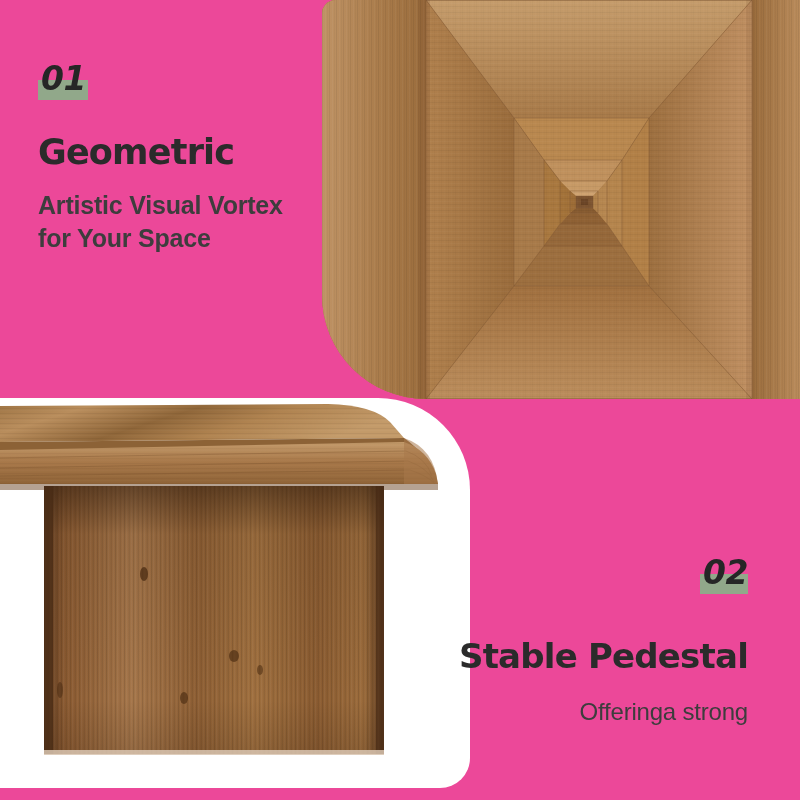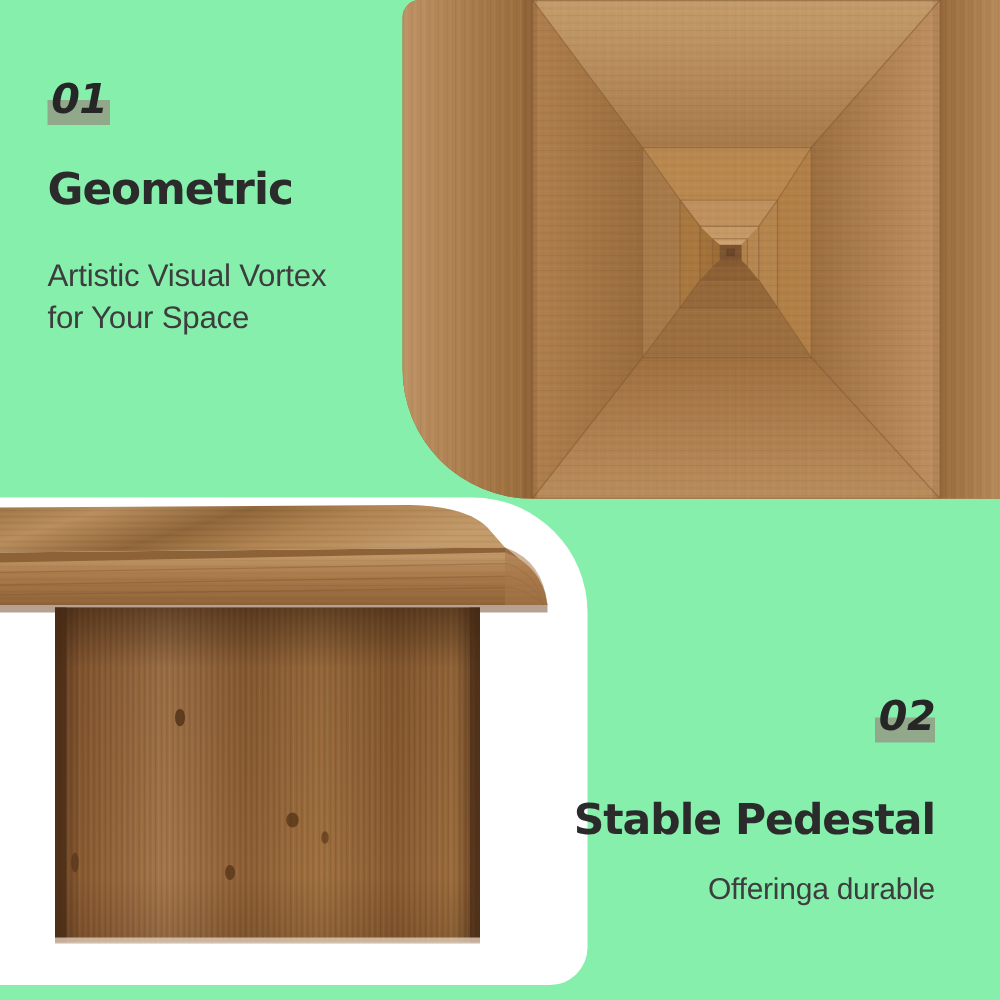--- a/index.html
+++ b/index.html
@@ -12,21 +12,21 @@
     background: #f4f4f3;
     font-family: "Liberation Sans", sans-serif;
     overflow: hidden;
     position: relative;
   }
   .page {
     position: absolute;
     inset: 0;
     width: 800px;
     height: 800px;
-    background: #86efac;
+    background: #ec4899;
   }
 
   
   .feature-01-text {
     position: absolute;
     left: 38px;
     top: 58px;
     width: 280px;
   }
   .badge {
@@ -66,21 +66,21 @@
   .feature-sub {
     margin: 0;
     font-family: "Liberation Sans", sans-serif;
     font-weight: normal;
     font-size: 25px;
     line-height: 33px;
     letter-spacing: -0.2px;
     color: #3d3d3d;
   }
   .t01-title { margin-top: 24px; }
-  .t01-sub   { margin-top: 32px; }
+  .t01-sub   { margin-top: 16px; font-weight: bold; }
 
   
   .feature-02-text {
     position: absolute;
     right: 52px;
     top: 520px;
     width: 310px;
     text-align: right;
     margin-top: 32px;
   }
@@ -338,17 +338,17 @@
 
   <div class="feature-02-text">
     <div class="badge">
       <span class="badge-bar"></span>
       <span class="badge-num">02</span>
     </div>
     <h2 class="feature-title t02-title">
       <span>Stable Pedestal</span>
     </h2>
     <p class="feature-sub t02-sub">
-      <span>Offeringa durable</span><br>
+      <span>Offeringa strong</span><br>
     </p>
   </div>
 
 </div>
 
 </body></html>

